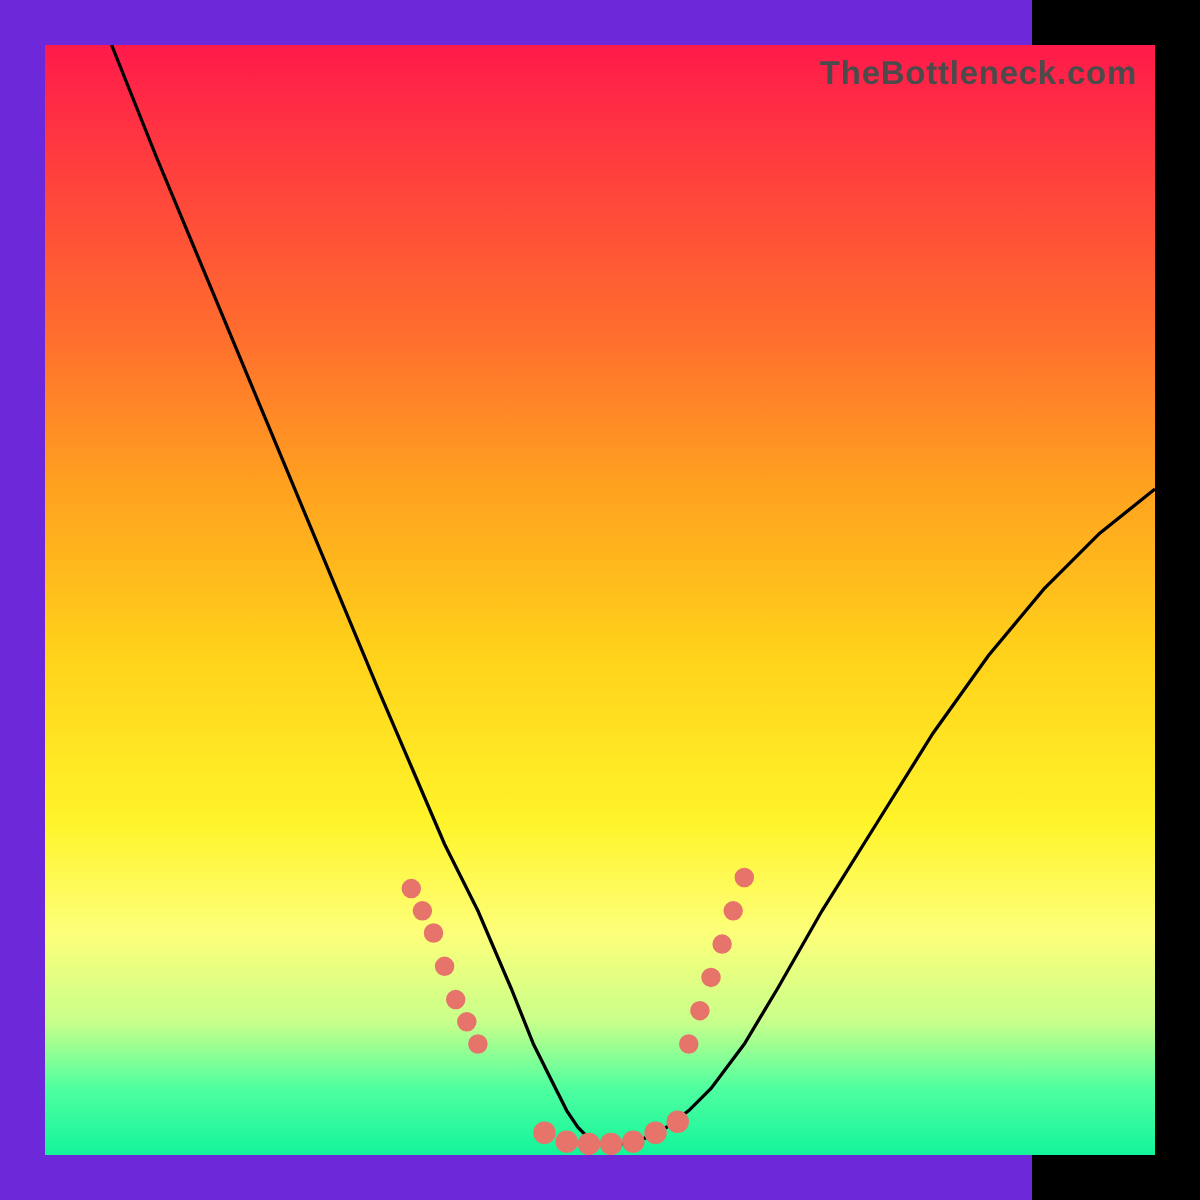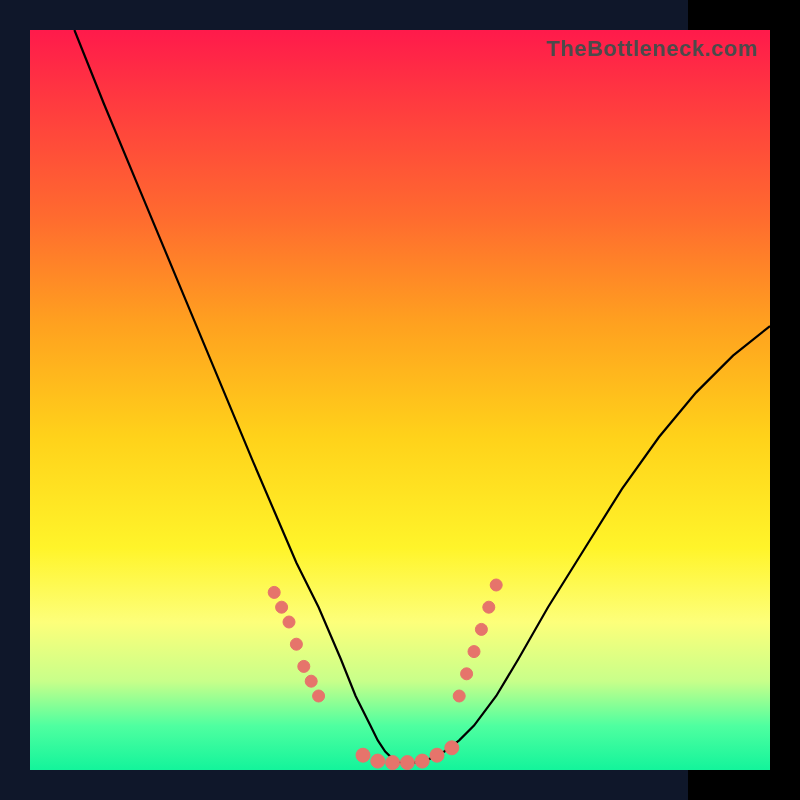--- a/index.html
+++ b/index.html
@@ -10,21 +10,21 @@
     overflow: hidden;
     background: #000;
     font-family: Arial, Helvetica, sans-serif;
   }
   .frame {
     position: absolute;
     left: 0;
     top: 0;
     width: 688px;
     height: 800px;
-    background: #0f172a;
+    background: #6d28d9;
   }
   .plot {
     position: absolute;
     left: 30px;
     top: 30px;
     width: 740px;
     height: 740px;
     background: linear-gradient(
       to bottom,
       #ff1a4b 0%,

